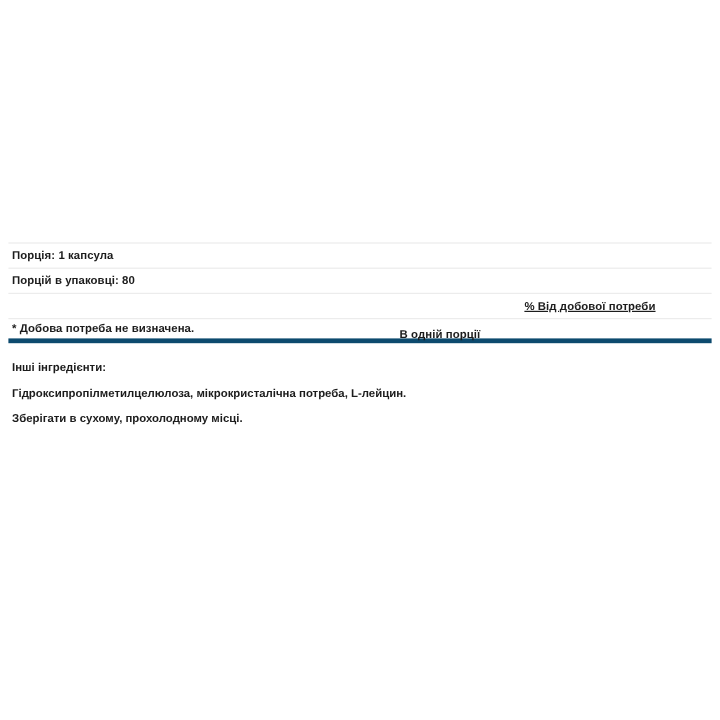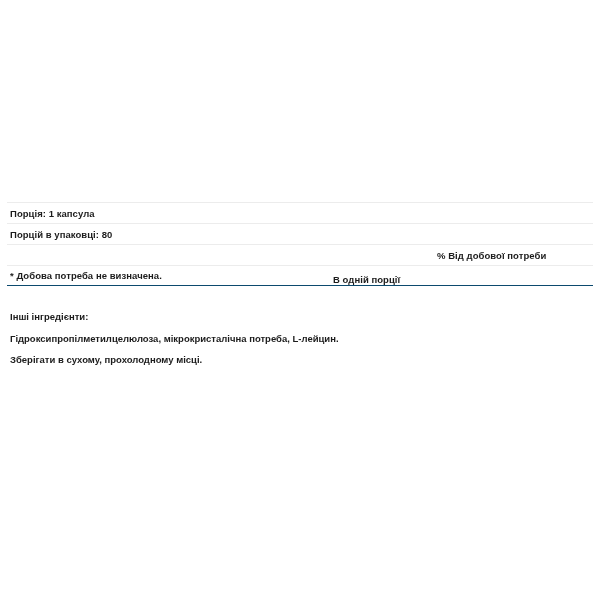--- a/index.html
+++ b/index.html
@@ -25,33 +25,33 @@
       display: flex;
       align-items: center;
       height: 21px;
       border-top: 1px solid #ececec;
       box-sizing: border-box;
       font-size: 9.5px;
       font-weight: bold;
       letter-spacing: 0.05px;
     }
     .row.last {
-      border-bottom: 1px solid #0c4a6e;
+      border-bottom: 4px solid #0c4a6e;
     }
     .cell {
       white-space: nowrap;
     }
     .c1 { padding-left: 3px; width: 323px; }
     .c2 { width: 104px; margin-top: 48px; }
-    .c3 { flex: 1; }
+    .c3 { flex: 1; text-decoration: underline; }
     .full { padding-left: 3px; }
     .notes {
       position: absolute;
       left: 7px;
-      top: 310px;
+      top: 300px;
       width: 586px;
       font-size: 9.5px;
       font-weight: bold;
     }
     .note-line {
       padding-left: 3px;
       height: 21.5px;
       line-height: 14px;
       white-space: nowrap;
     }

